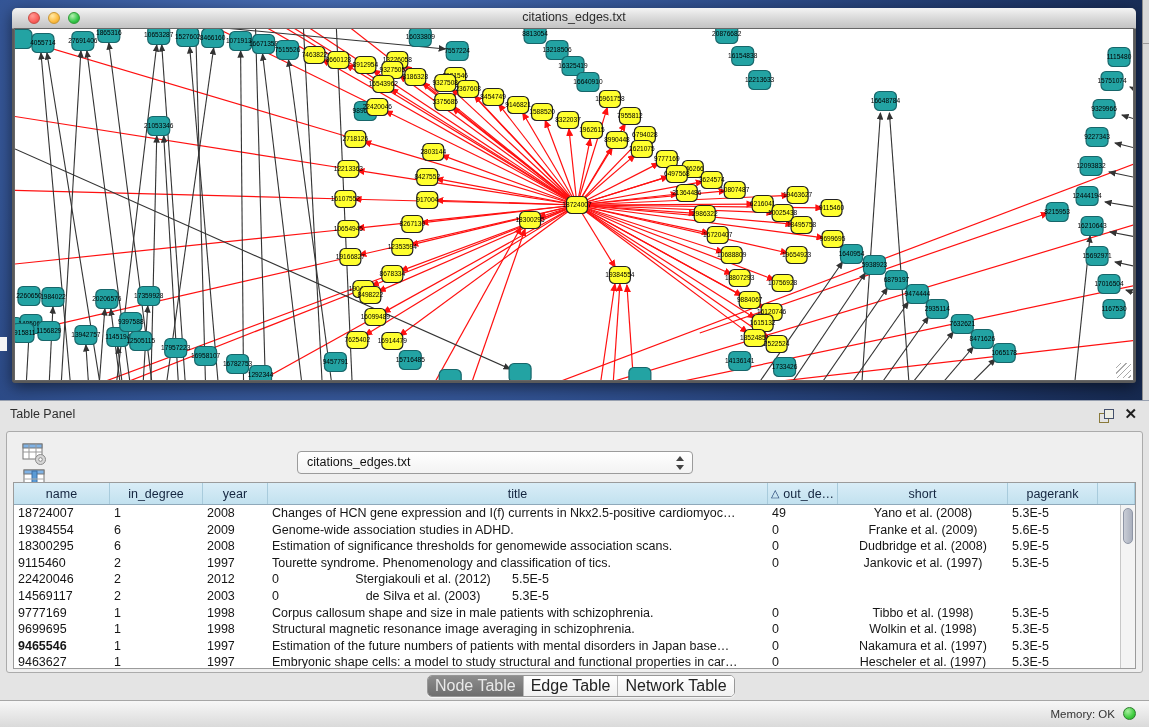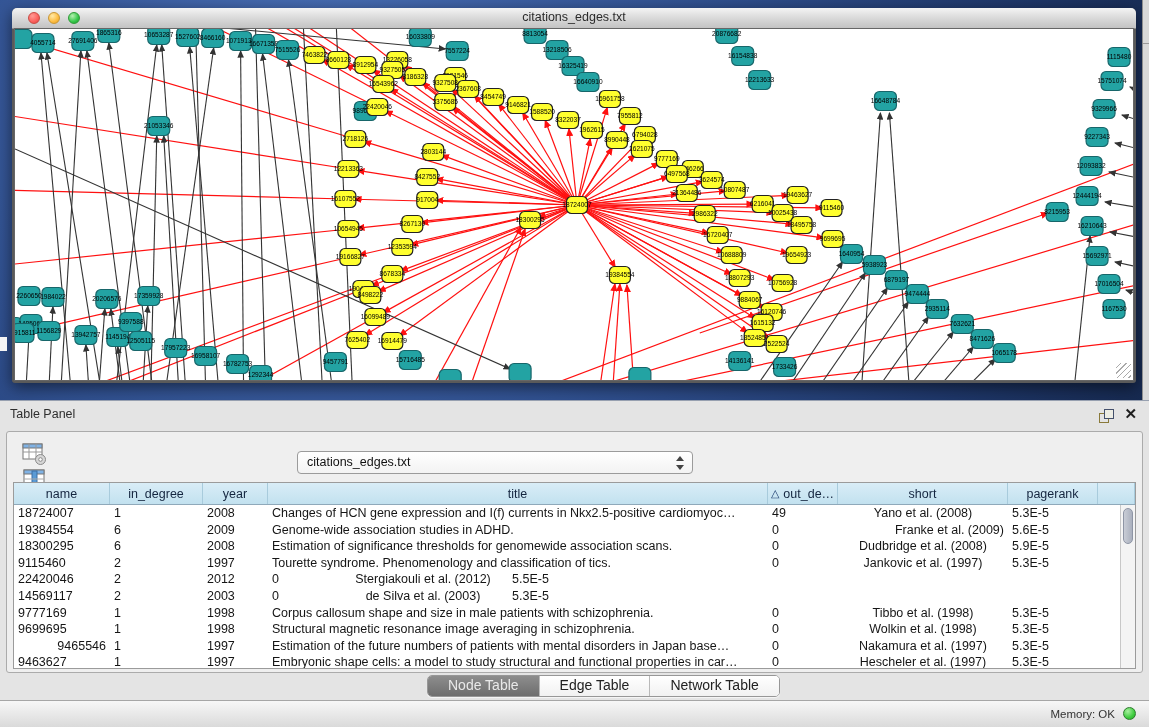--- a/index.html
+++ b/index.html
@@ -67,21 +67,21 @@
   .trow{display:flex;height:16.6px;line-height:16.6px;white-space:nowrap;}
   .tcell{overflow:hidden;box-sizing:border-box;padding:0 4px;}
   #vscroll{position:absolute;right:0;top:22px;bottom:0;width:15px;background:#F4F4F4;
     border-left:1px solid #C8C8C8;box-sizing:border-box;}
   #vthumb{position:absolute;left:2px;right:2px;top:3px;height:36px;border-radius:6px;
     background:linear-gradient(90deg,#C9CDD6,#AAB0BE);border:1px solid #8E95A5;box-sizing:border-box;}
 
   #tabs{position:absolute;left:427px;top:274px;height:20px;display:flex;
     border:1px solid #979797;border-radius:5px;overflow:hidden;background:#FFF;
     box-shadow:0 1px 1px rgba(255,255,255,.7);}
-  .tab{padding:0 20px;line-height:19px;font-size:14px;color:#222;background:linear-gradient(#FFFFFF,#F1F1F1);}
+  .tab{padding:0 7px;line-height:19px;font-size:16px;color:#222;background:linear-gradient(#FFFFFF,#F1F1F1);}
   .tab + .tab{border-left:1px solid #B9B9B9;}
   .tab.sel{background:linear-gradient(#8D8D8D,#6E6E6E);color:#E9E9E9;}
 
   
   #statusbar{position:absolute;left:0;top:700px;width:1149px;height:27px;
     background:linear-gradient(#F7F7F7,#DADADA);border-top:1px solid #A6A6A6;box-sizing:border-box;}
   #mem-label{position:absolute;right:34px;top:7px;font-size:11.5px;color:#333;}
   #mem-led{position:absolute;right:13px;top:6px;width:13px;height:13px;border-radius:50%;
     background:radial-gradient(circle at 35% 30%,#A9F0A0,#3FCC3F 60%,#27A427);
     border:1px solid #2D7C2D;box-sizing:border-box;}
@@ -611,21 +611,21 @@
             <div class="tcell" style="width: 70px; text-align: left;">49</div>
             <div class="tcell" style="width: 170px; text-align: center;">Yano et al. (2008)</div>
             <div class="tcell" style="width: 90px; text-align: left;">5.3E-5</div>
           </div>
           <div class="trow">
             <div class="tcell" style="width: 96px; text-align: left;">19384554</div>
             <div class="tcell" style="width: 93px; text-align: left;">6</div>
             <div class="tcell" style="width: 65px; text-align: left;">2009</div>
             <div class="tcell" style="width: 500px; text-align: left;">Genome-wide association studies in ADHD.</div>
             <div class="tcell" style="width: 70px; text-align: left;">0</div>
-            <div class="tcell" style="width: 170px; text-align: right;">Franke et al. (2009)</div>
+            <div class="tcell" style="width: 170px; text-align: center;">Franke et al. (2009)</div>
             <div class="tcell" style="width: 90px; text-align: left;">5.6E-5</div>
           </div>
           <div class="trow">
             <div class="tcell" style="width: 96px; text-align: left;">18300295</div>
             <div class="tcell" style="width: 93px; text-align: left;">6</div>
             <div class="tcell" style="width: 65px; text-align: left;">2008</div>
             <div class="tcell" style="width: 500px; text-align: left;">Estimation of significance thresholds for genomewide association scans.</div>
             <div class="tcell" style="width: 70px; text-align: left;">0</div>
             <div class="tcell" style="width: 170px; text-align: center;">Dudbridge et al. (2008)</div>
             <div class="tcell" style="width: 90px; text-align: left;">5.9E-5</div>
@@ -667,21 +667,21 @@
           <div class="trow">
             <div class="tcell" style="width: 96px; text-align: left;">9699695</div>
             <div class="tcell" style="width: 93px; text-align: left;">1</div>
             <div class="tcell" style="width: 65px; text-align: left;">1998</div>
             <div class="tcell" style="width: 500px; text-align: left;">Structural magnetic resonance image averaging in schizophrenia.</div>
             <div class="tcell" style="width: 70px; text-align: left;">0</div>
             <div class="tcell" style="width: 170px; text-align: center;">Wolkin et al. (1998)</div>
             <div class="tcell" style="width: 90px; text-align: left;">5.3E-5</div>
           </div>
           <div class="trow">
-            <div class="tcell" style="width: 96px; text-align: right;">9465546</div>
+            <div class="tcell" style="width: 96px; text-align: left; font-weight: bold;">9465546</div>
             <div class="tcell" style="width: 93px; text-align: left;">1</div>
             <div class="tcell" style="width: 65px; text-align: left;">1997</div>
             <div class="tcell" style="width: 500px; text-align: left;">Estimation of the future numbers of patients with mental disorders in Japan base…</div>
             <div class="tcell" style="width: 70px; text-align: left;">0</div>
             <div class="tcell" style="width: 170px; text-align: center;">Nakamura et al. (1997)</div>
             <div class="tcell" style="width: 90px; text-align: left;">5.3E-5</div>
           </div>
           <div class="trow">
             <div class="tcell" style="width: 96px; text-align: left;">9463627</div>
             <div class="tcell" style="width: 93px; text-align: left;">1</div>

